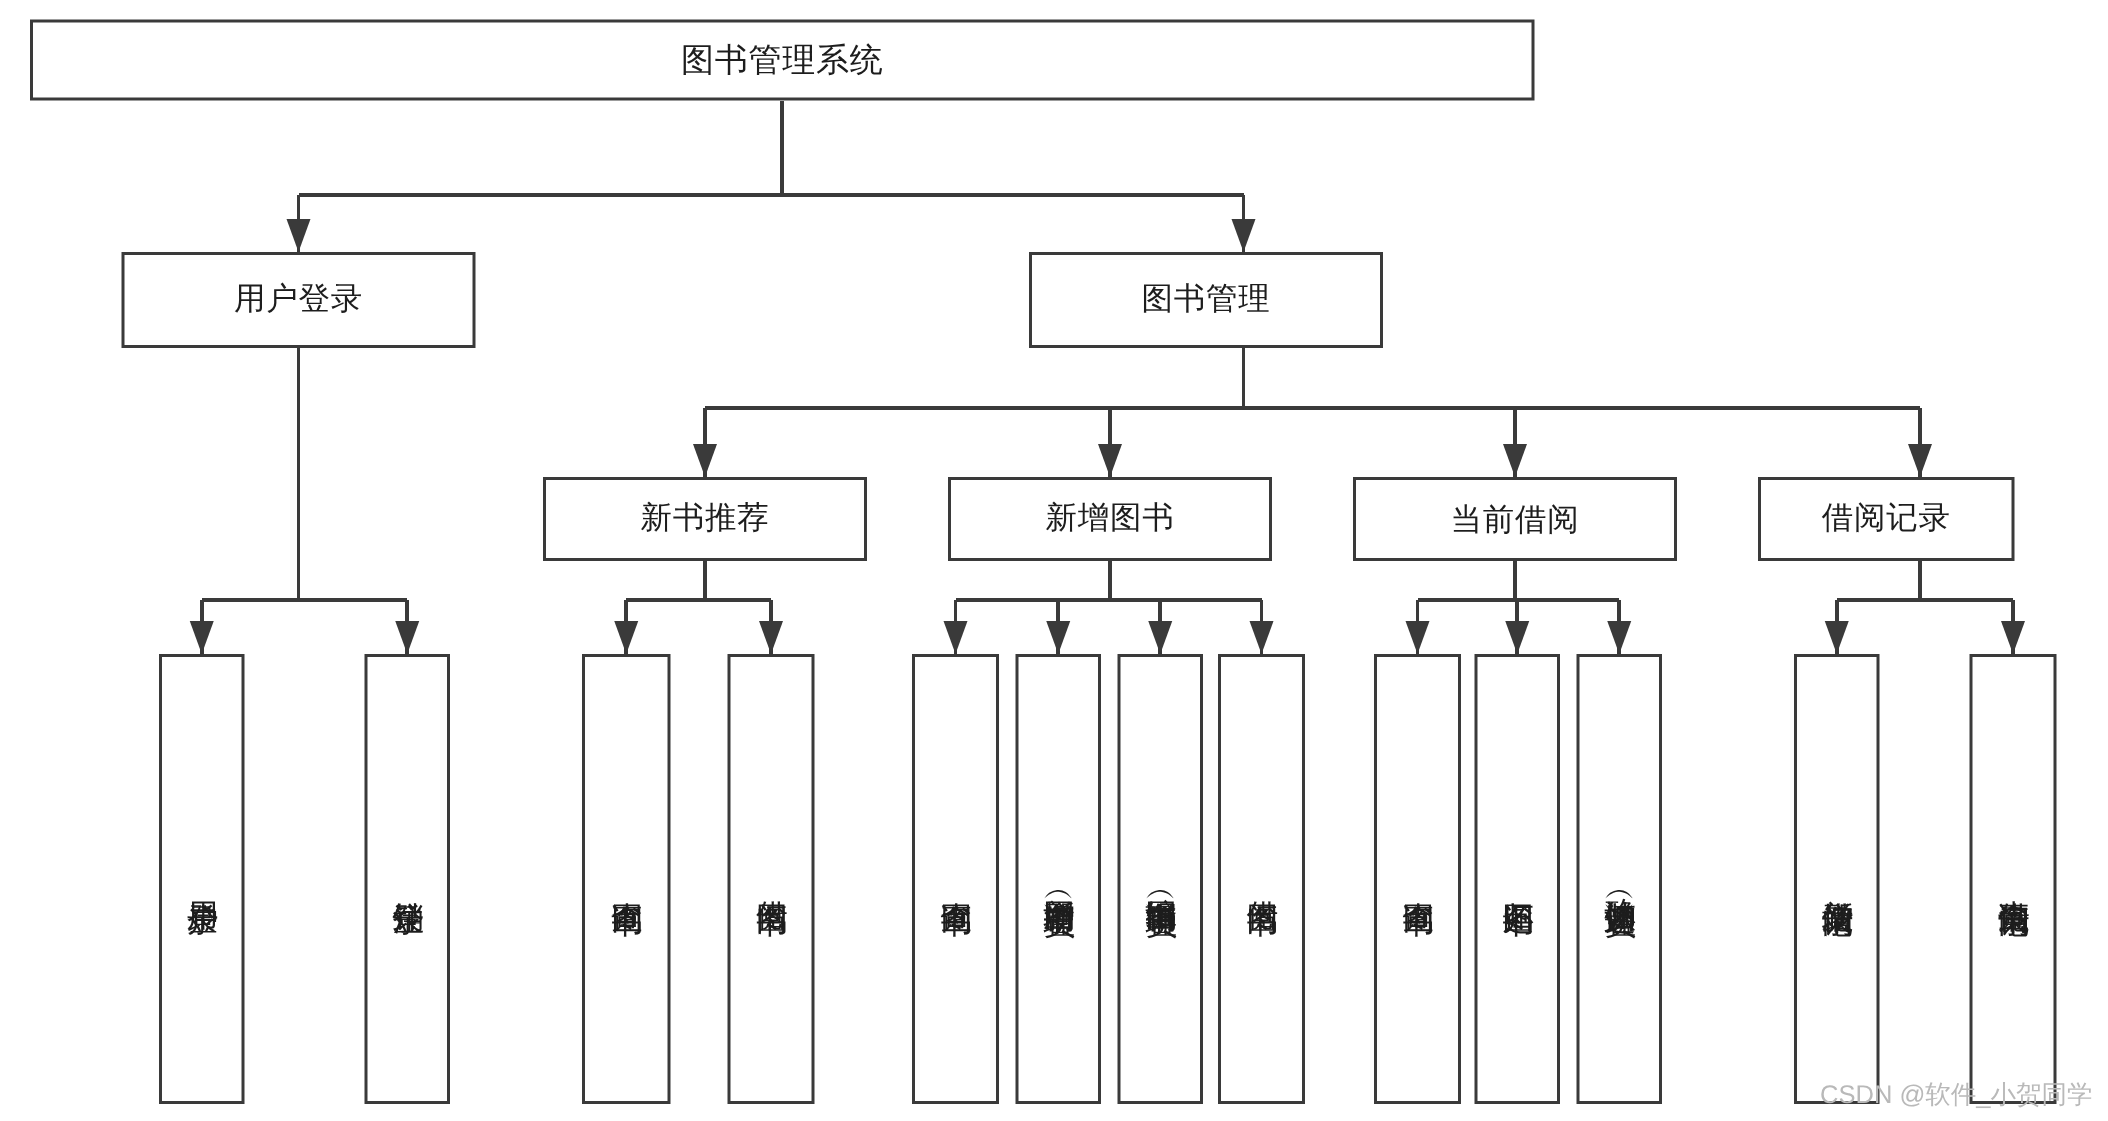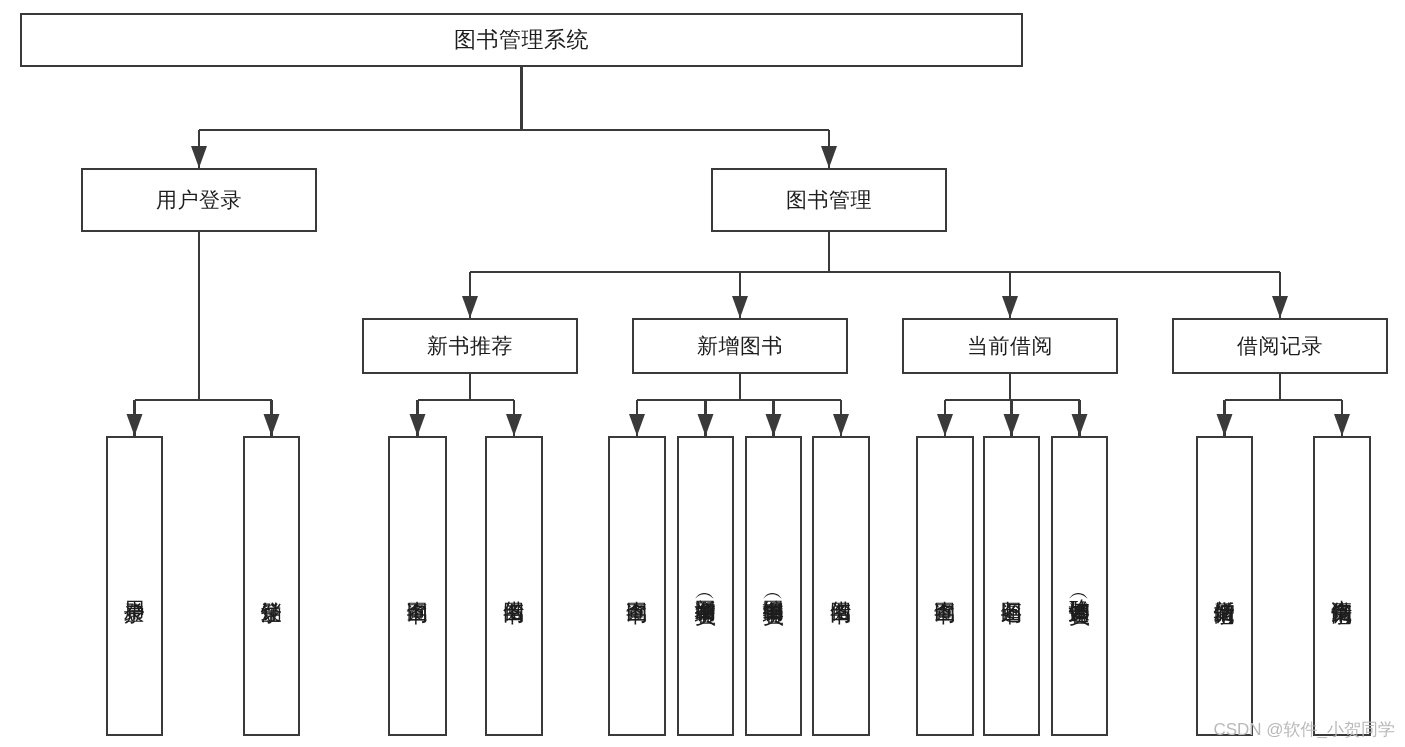--- a/index.html
+++ b/index.html
@@ -120,33 +120,33 @@
       <polygon points="1334,414 1350,414 1342,436" fill="#3a3a3a"></polygon>
     </svg>
 
   <div id="nodes-layer">
       <div class="node-box level-0" style="left: 20px; top: 13px; width: 1003px; height: 54px;">
         <span class="node-label">图书管理系统</span>
       </div>
       <div class="node-box level-1" style="left: 81px; top: 168px; width: 236px; height: 64px;">
         <span class="node-label">用户登录</span>
       </div>
-      <div class="node-box level-1" style="left: 711px; top: 168px; width: 236px; height: 64px;">
+      <div class="node-box level-1" style="left: 686px; top: 168px; width: 236px; height: 64px;">
         <span class="node-label">图书管理</span>
       </div>
       <div class="node-box level-2" style="left: 362px; top: 318px; width: 216px; height: 56px;">
         <span class="node-label">新书推荐</span>
       </div>
       <div class="node-box level-2" style="left: 632px; top: 318px; width: 216px; height: 56px;">
         <span class="node-label">新增图书</span>
       </div>
       <div class="node-box level-2" style="left: 902px; top: 318px; width: 216px; height: 56px; font-family: Liberation Serif, serif;">
         <span class="node-label">当前借阅</span>
       </div>
-      <div class="node-box level-2" style="left: 1172px; top: 318px; width: 216px; height: 56px;">
+      <div class="node-box level-2" style="left: 1172px; top: 318px; width: 171px; height: 56px;">
         <span class="node-label">借阅记录</span>
       </div>
       <div class="node-box level-3 vertical" style="left: 106px; top: 436px; width: 57px; height: 300px;">
         <span class="node-label">用户登录</span>
       </div>
       <div class="node-box level-3 vertical" style="left: 243px; top: 436px; width: 57px; height: 300px;">
         <span class="node-label">注销登录</span>
       </div>
       <div class="node-box level-3 vertical" style="left: 388px; top: 436px; width: 59px; height: 300px;">
         <span class="node-label">查询图书</span>

